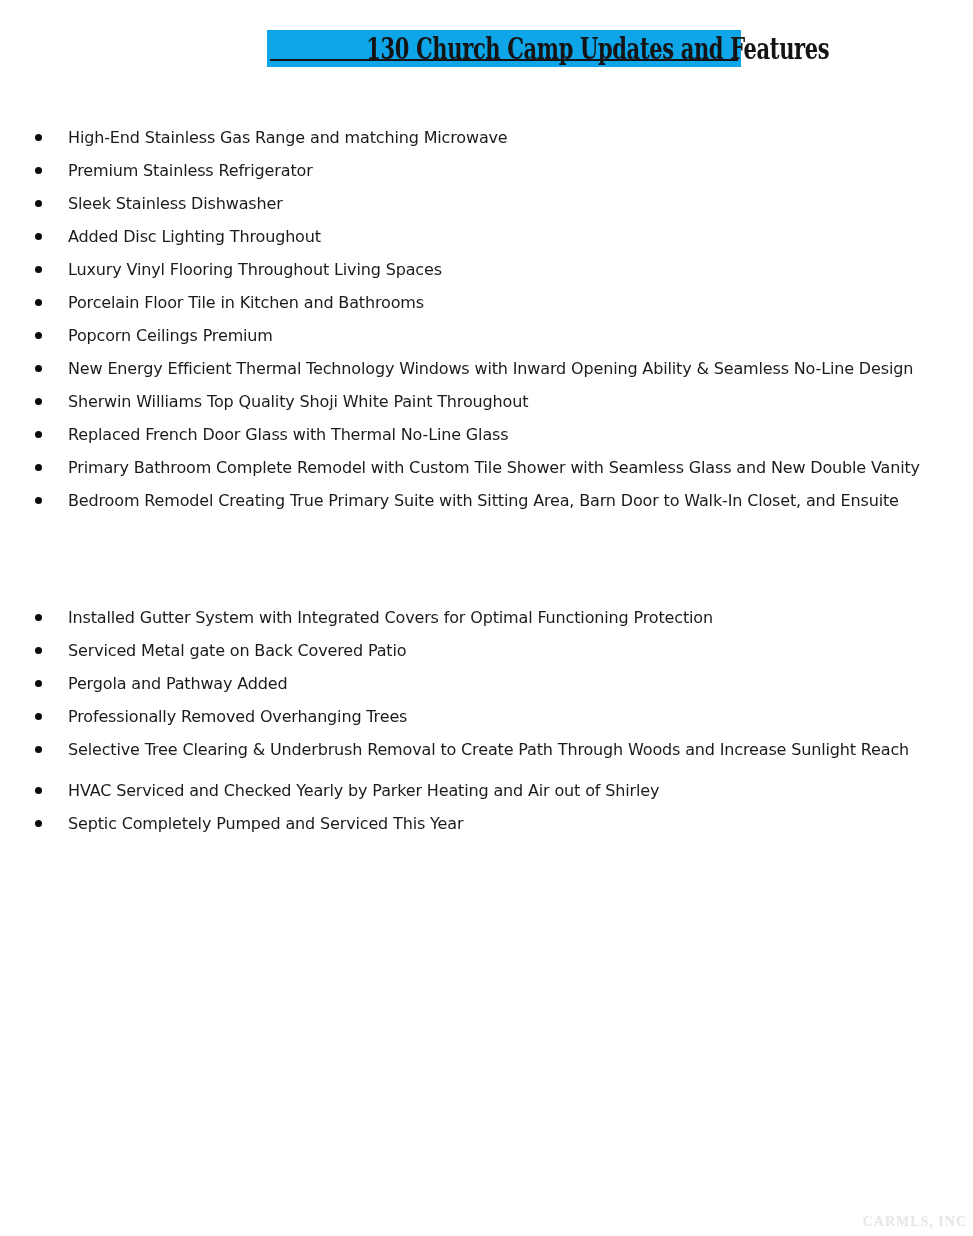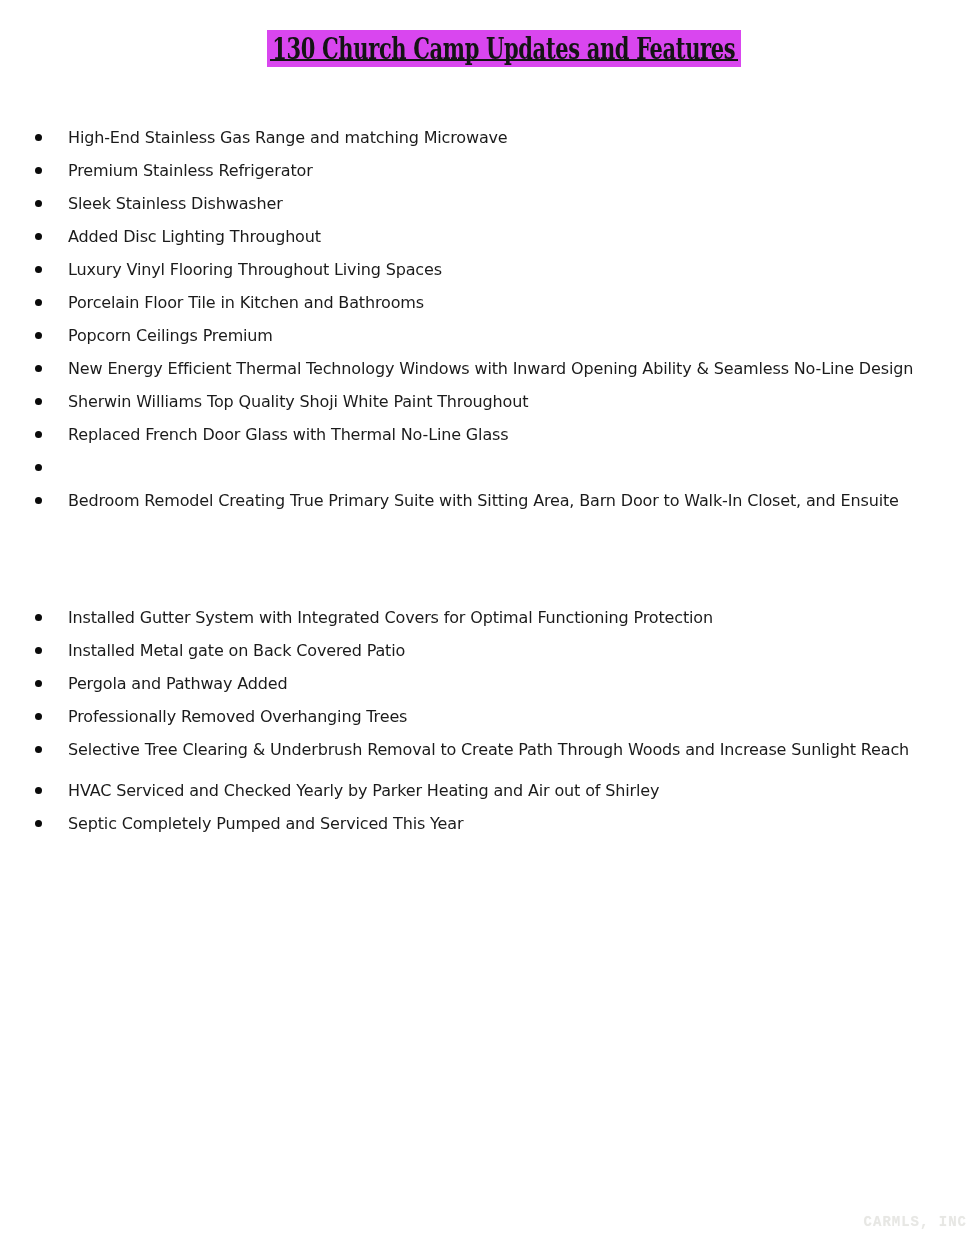--- a/index.html
+++ b/index.html
@@ -17,24 +17,24 @@
     inset: 0;
     background: #ffffff;
   }
   
   .title-box {
     position: absolute;
     left: 267px;
     top: 30px;
     width: 474px;
     height: 37px;
-    background: #d946ef;
+    background: #0ea5e9;
     display: flex;
     align-items: center;
-    justify-content: center;
+    justify-content: flex-start;
   }
   .title-text {
     display: inline-block;
     white-space: nowrap;
     font-family: "DejaVu Serif", serif;
     font-weight: 800;
     font-size: 30px;
     letter-spacing: -0.5px;
     color: #141414;
     transform: scaleX(0.70);
@@ -85,21 +85,21 @@
   }
   .item-text {
     margin-left: 26px;
     color: #1b1b1b;
   }
   
   .watermark {
     position: absolute;
     right: 6px;
     bottom: 6px;
-    font-family: Liberation Mono, monospace;
+    font-family: Liberation Serif, serif;
     font-weight: bold;
     font-size: 14px;
     letter-spacing: 1px;
     color: #e7e7e4;
     text-shadow: 0 0 1px #f2f2f0;
     user-select: none;
   }
 </style>
 </head>
 <body>
@@ -146,35 +146,36 @@
     <li class="list-item">
         <span class="bullet"></span>
         <span class="item-text">Sherwin Williams Top Quality Shoji White Paint Throughout</span>
       </li>
     <li class="list-item">
         <span class="bullet"></span>
         <span class="item-text">Replaced French Door Glass with Thermal No-Line Glass</span>
       </li>
     <li class="list-item">
         <span class="bullet"></span>
+        <span class="item-text">Primary Bathroom Complete Remodel with Custom Tile Shower with Seamless Glass and New Double Vanity</span>
       </li>
     <li class="list-item">
         <span class="bullet"></span>
         <span class="item-text">Bedroom Remodel Creating True Primary Suite with Sitting Area, Barn Door to Walk-In Closet, and Ensuite</span>
       </li>
   </ul>
 
   <ul class="list-group group-2">
     <li class="list-item">
         <span class="bullet"></span>
         <span class="item-text">Installed Gutter System with Integrated Covers for Optimal Functioning Protection</span>
       </li>
     <li class="list-item">
         <span class="bullet"></span>
-        <span class="item-text">Installed Metal gate on Back Covered Patio</span>
+        <span class="item-text">Serviced Metal gate on Back Covered Patio</span>
       </li>
     <li class="list-item">
         <span class="bullet"></span>
         <span class="item-text">Pergola and Pathway Added</span>
       </li>
     <li class="list-item">
         <span class="bullet"></span>
         <span class="item-text">Professionally Removed Overhanging Trees</span>
       </li>
     <li class="list-item">

